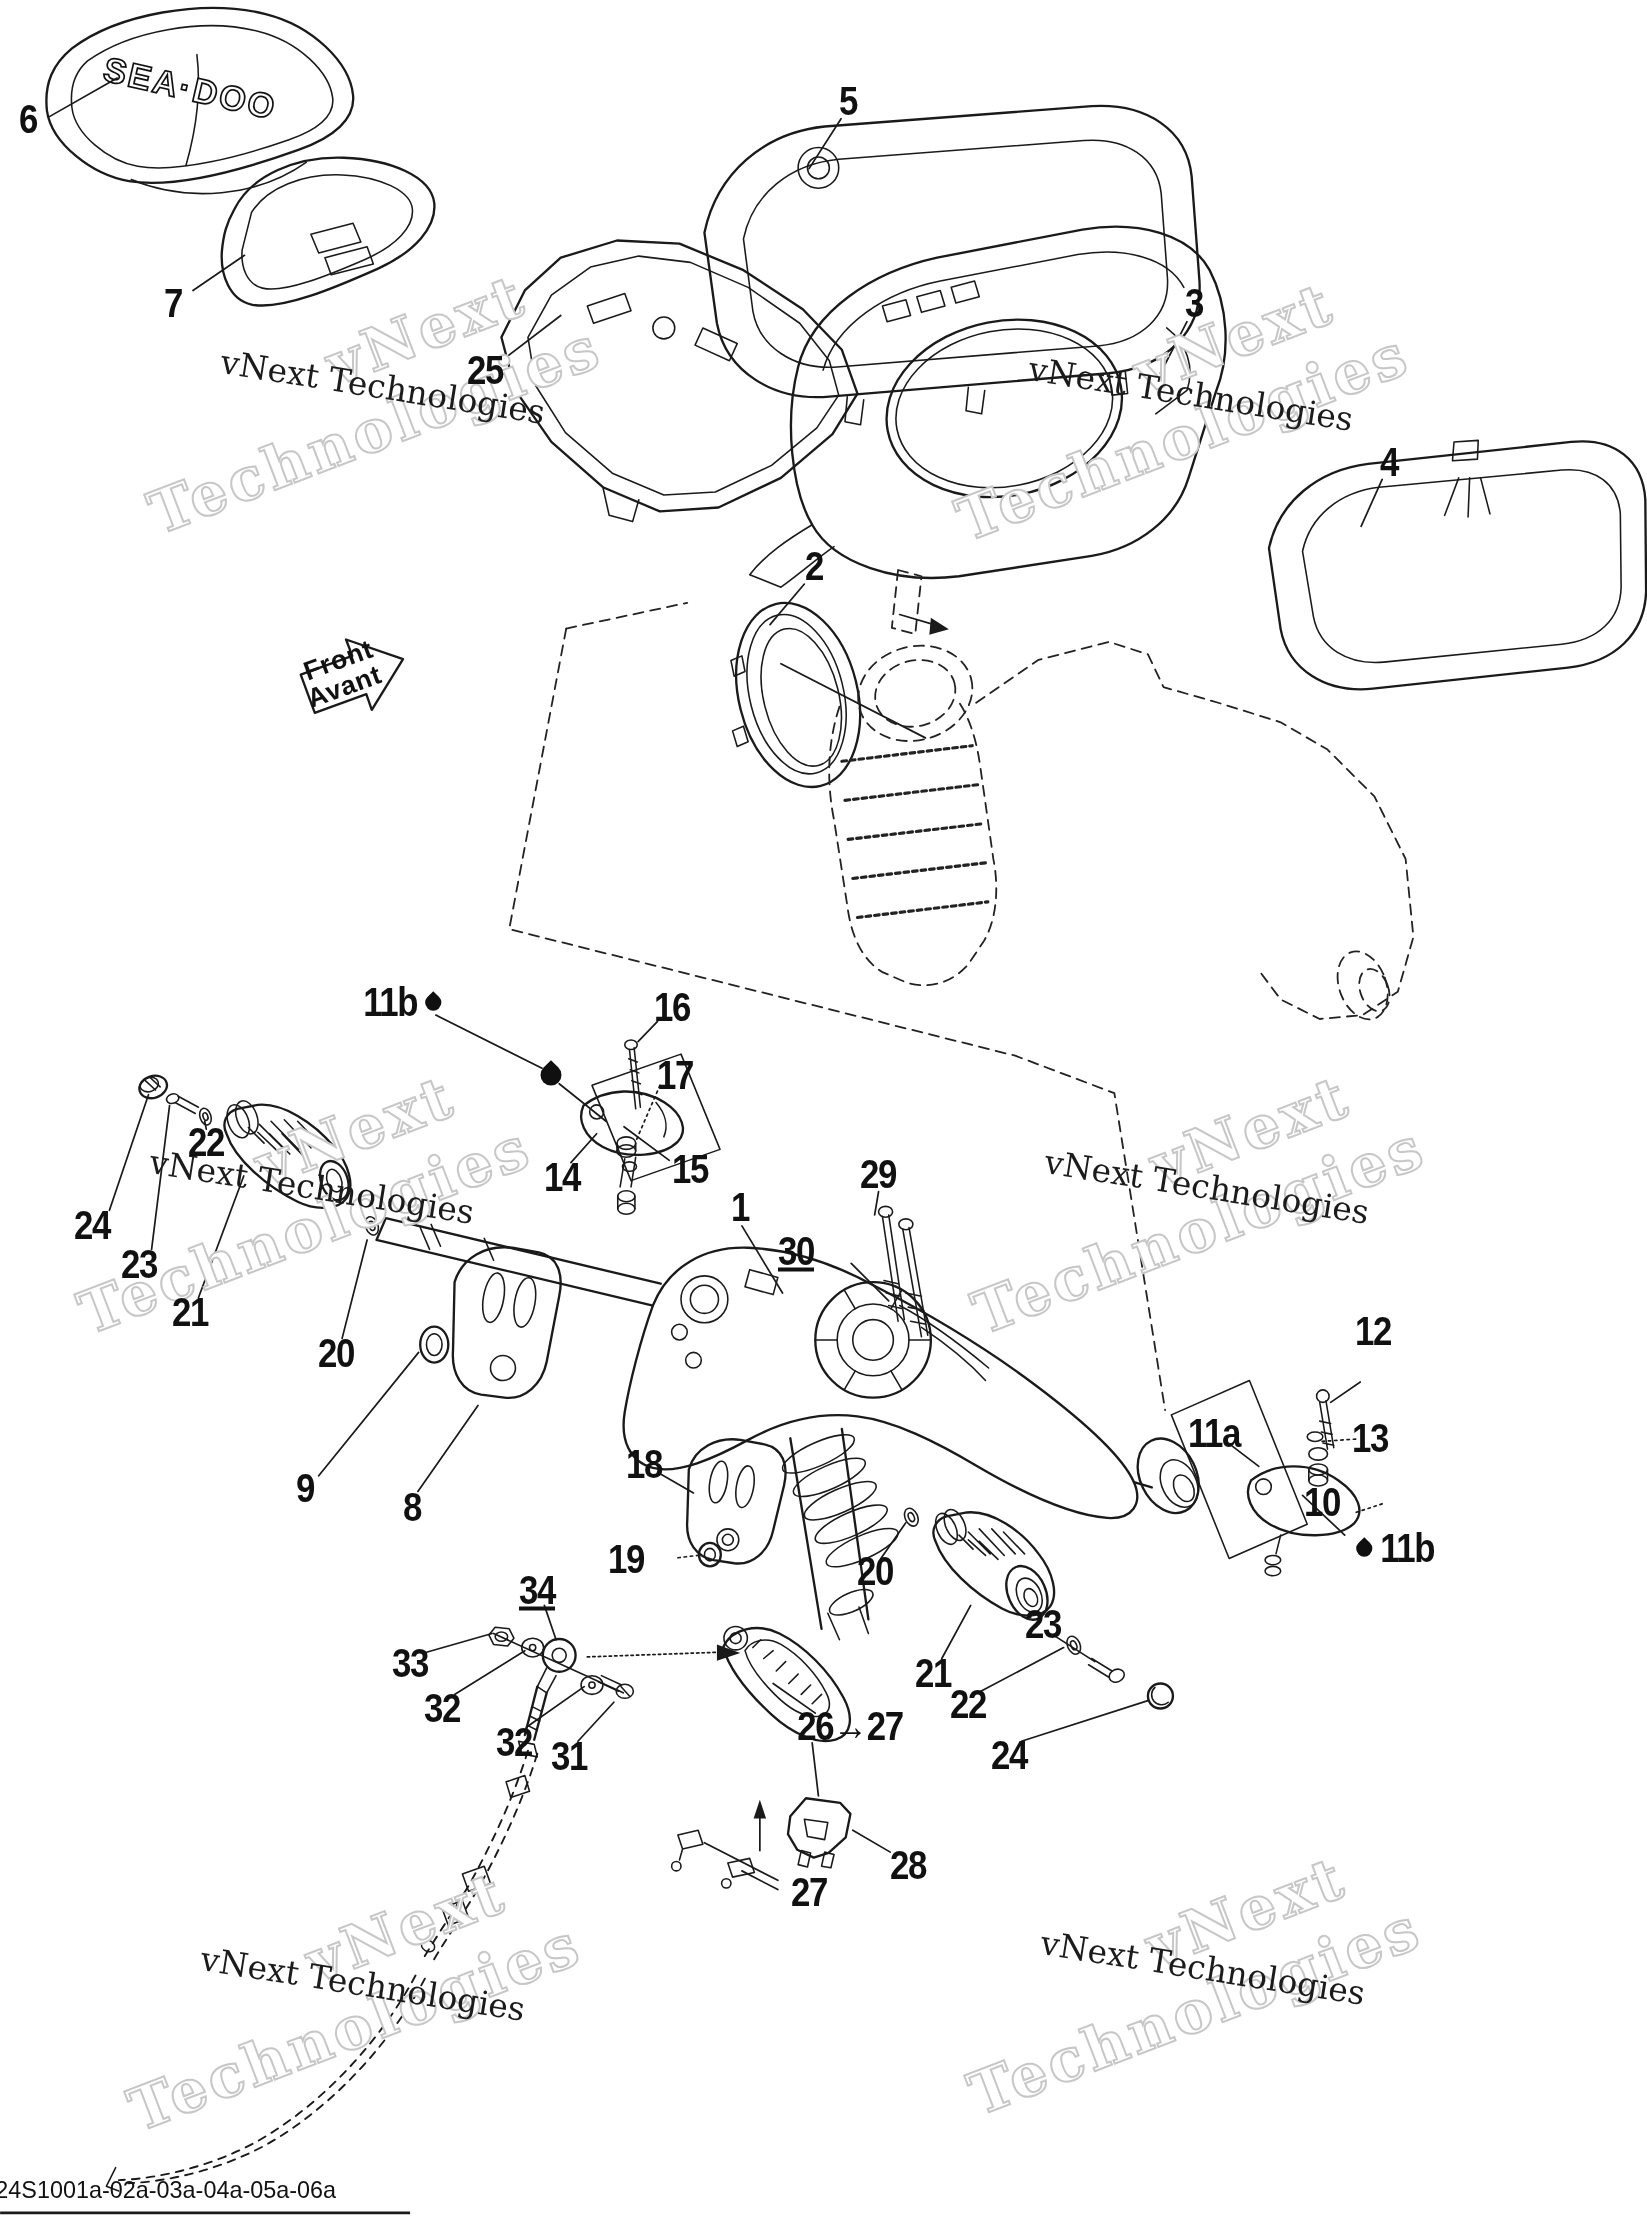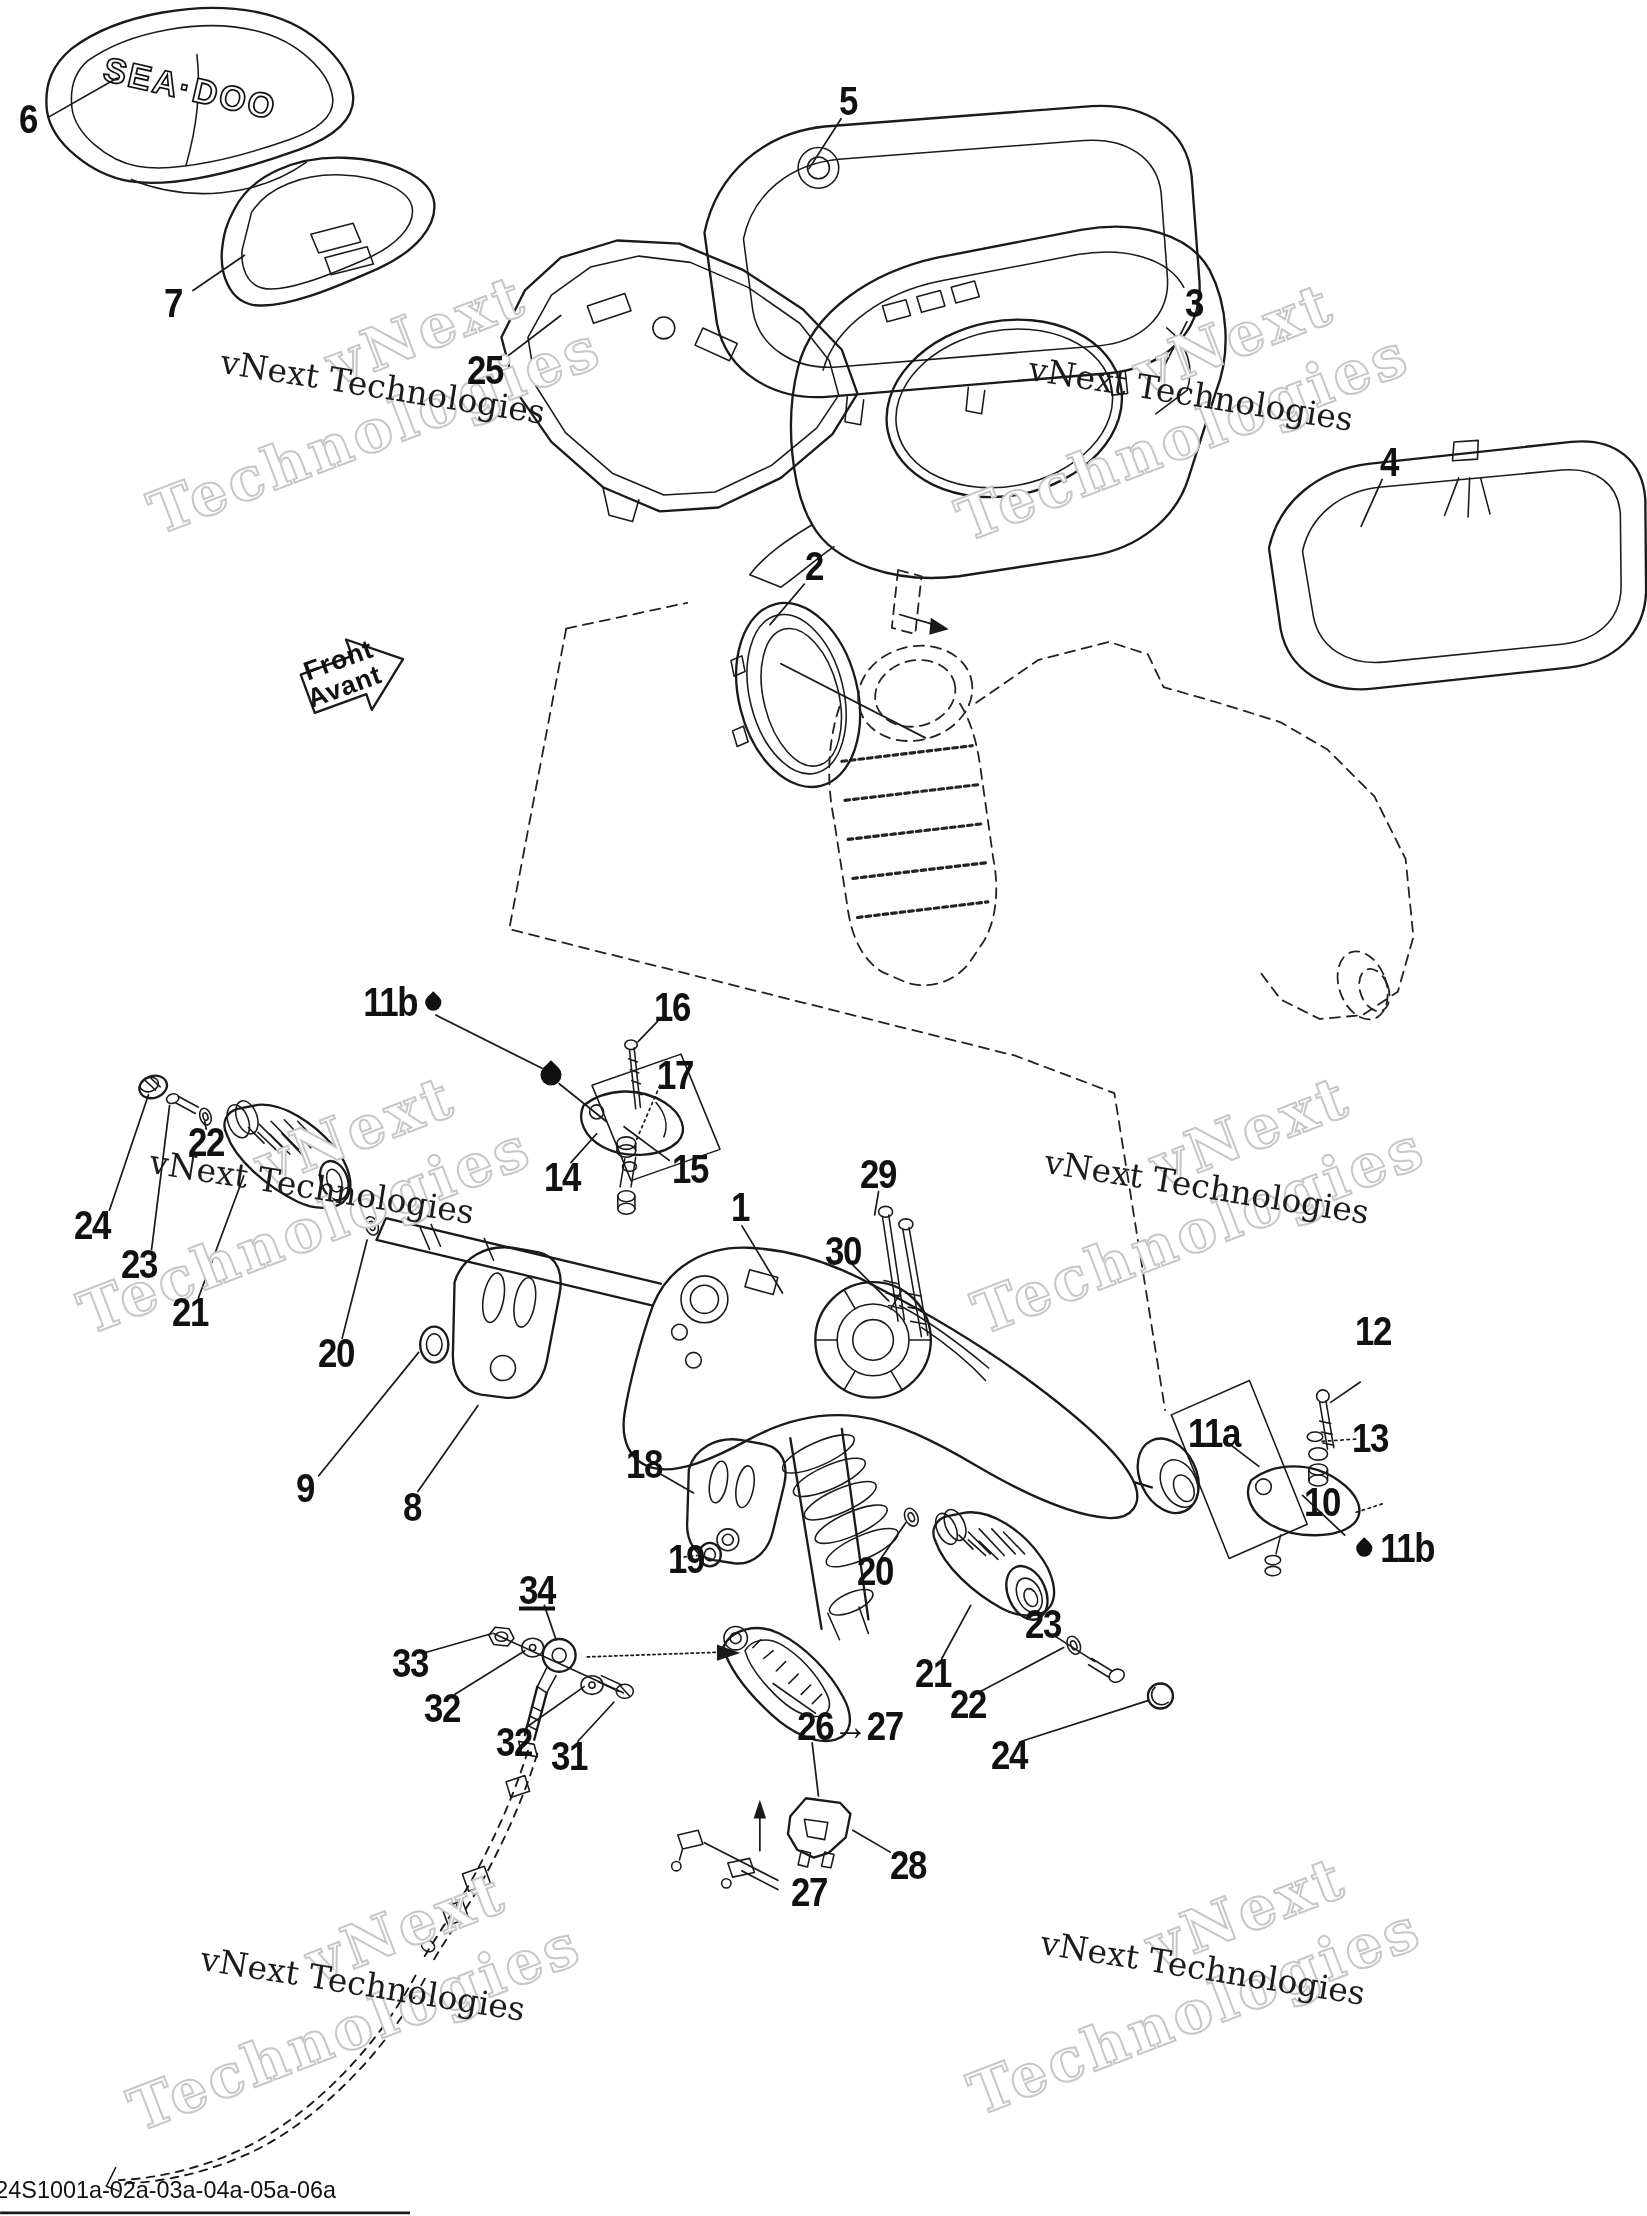--- a/index.html
+++ b/index.html
@@ -428,21 +428,21 @@
       </div>
       <div class="callout" style="left: 690px; top: 1169px;">
         <span class="callout-text">15</span>
       </div>
       <div class="callout" style="left: 740px; top: 1207px;">
         <span class="callout-text">1</span>
       </div>
       <div class="callout" style="left: 878px; top: 1174px;">
         <span class="callout-text">29</span>
       </div>
-      <div class="callout" style="left: 843px; top: 1251px;">
+      <div class="callout" style="left: 796px; top: 1251px; text-decoration: underline;">
         <span class="callout-text">30</span>
       </div>
       <div class="callout" style="left: 206px; top: 1142px;">
         <span class="callout-text">22</span>
       </div>
       <div class="callout" style="left: 92px; top: 1225px;">
         <span class="callout-text">24</span>
       </div>
       <div class="callout" style="left: 139px; top: 1264px;">
         <span class="callout-text">23</span>
@@ -455,21 +455,21 @@
       </div>
       <div class="callout" style="left: 305px; top: 1488px;">
         <span class="callout-text">9</span>
       </div>
       <div class="callout" style="left: 412px; top: 1507px;">
         <span class="callout-text">8</span>
       </div>
       <div class="callout" style="left: 644px; top: 1464px;">
         <span class="callout-text">18</span>
       </div>
-      <div class="callout" style="left: 686px; top: 1559px;">
+      <div class="callout" style="left: 626px; top: 1559px;">
         <span class="callout-text">19</span>
       </div>
       <div class="callout" style="left: 1373px; top: 1331px;">
         <span class="callout-text">12</span>
       </div>
       <div class="callout" style="left: 1370px; top: 1438px;">
         <span class="callout-text">13</span>
       </div>
       <div class="callout" style="left: 1214px; top: 1433px;">
         <span class="callout-text">11a</span>

